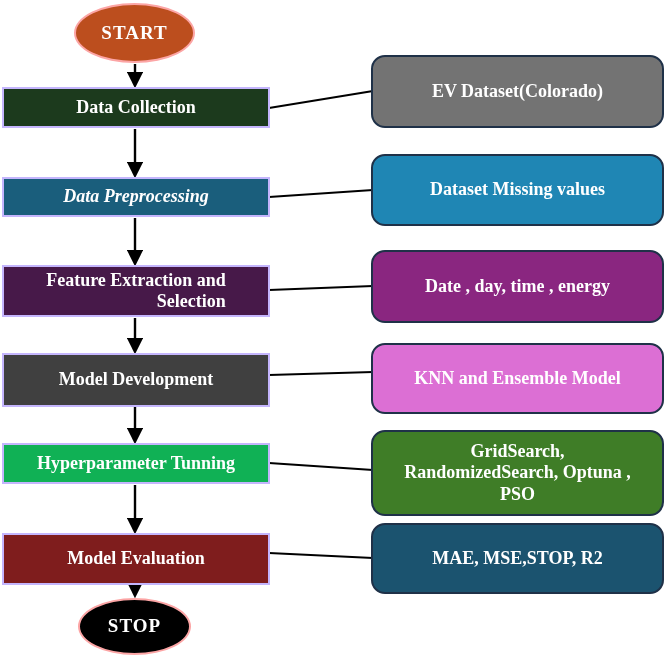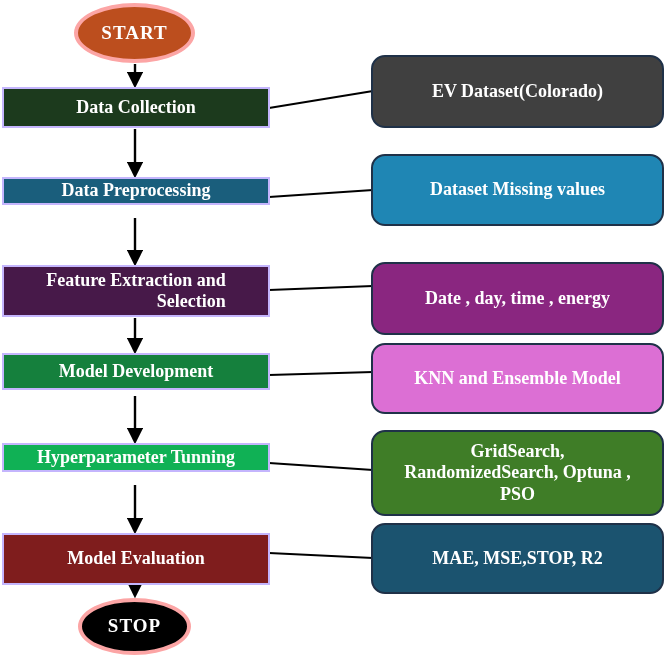--- a/index.html
+++ b/index.html
@@ -17,21 +17,21 @@
     text-align:center;
     color:#ffffff;
     font-weight:bold;
     white-space:pre-line;
     box-sizing:border-box;
     line-height:1.18;
   }
   .terminal{
     width:121px;
     border-radius:50%;
-    border:4px solid #fca5a5;
+    border:2px solid #fca5a5;
     font-size:19px;
     letter-spacing:1px;
   }
   .step{
     left:2px;width:268px;
     border:2px solid #c4b5fd;
     font-size:18px;
   }
   .detail{
     left:371px;width:293px;
@@ -66,33 +66,33 @@
       <line x1="269" y1="290" x2="373" y2="286"></line>
       <line x1="269" y1="375" x2="373" y2="372"></line>
       <line x1="269" y1="463" x2="373" y2="470"></line>
       <line x1="269" y1="553" x2="373" y2="558"></line>
     </g>
   </svg>
 
   <div class="node terminal" style="left: 74px; top: 3px; height: 60px; background: rgb(188, 78, 30);">START</div>
 
   <div class="node step" style="top: 87px; height: 41px; background: rgb(28, 58, 29);">Data Collection</div>
-  <div class="node detail" style="top: 55px; height: 73px; background: #404040;">EV Dataset(Colorado)</div>
+  <div class="node detail" style="top: 55px; height: 73px; background: #737373;">EV Dataset(Colorado)</div>
 
-  <div class="node step" style="top: 177px; height: 28px; background: rgb(26, 94, 124);">Data Preprocessing</div>
+  <div class="node step" style="top: 177px; height: 40px; background: rgb(26, 94, 124); font-style: italic;">Data Preprocessing</div>
   <div class="node detail" style="top: 154px; height: 72px; background: rgb(31, 134, 180);">Dataset Missing values</div>
 
   <div class="node step" style="top: 265px; height: 52px; background: rgb(71, 25, 73); text-align: right;">Feature Extraction and
 Selection</div>
-  <div class="node detail" style="top: 262px; height: 73px; background: rgb(138, 38, 128);">Date , day, time , energy</div>
+  <div class="node detail" style="top: 250px; height: 73px; background: rgb(138, 38, 128);">Date , day, time , energy</div>
 
-  <div class="node step" style="top: 353px; height: 37px; background: #15803d;">Model Development</div>
+  <div class="node step" style="top: 353px; height: 54px; background: #404040;">Model Development</div>
   <div class="node detail" style="top: 343px; height: 71px; background: rgb(220, 111, 212); text-align: right;">KNN and Ensemble Model</div>
 
-  <div class="node step" style="top: 443px; height: 29px; background: rgb(16, 177, 85);">Hyperparameter Tunning</div>
+  <div class="node step" style="top: 443px; height: 41px; background: rgb(16, 177, 85);">Hyperparameter Tunning</div>
   <div class="node detail" style="top: 430px; height: 86px; background: rgb(63, 125, 39);">GridSearch,
 RandomizedSearch, Optuna ,
 PSO</div>
 
   <div class="node step" style="top: 533px; height: 52px; background: #7f1d1d;">Model Evaluation</div>
   <div class="node detail" style="top: 523px; height: 71px; background: rgb(27, 83, 111);">MAE, MSE,STOP, R2</div>
 
   <div class="node terminal" style="left: 78px; top: 598px; height: 57px; width: 113px; background: #000000;">STOP</div>
 
 </div>

